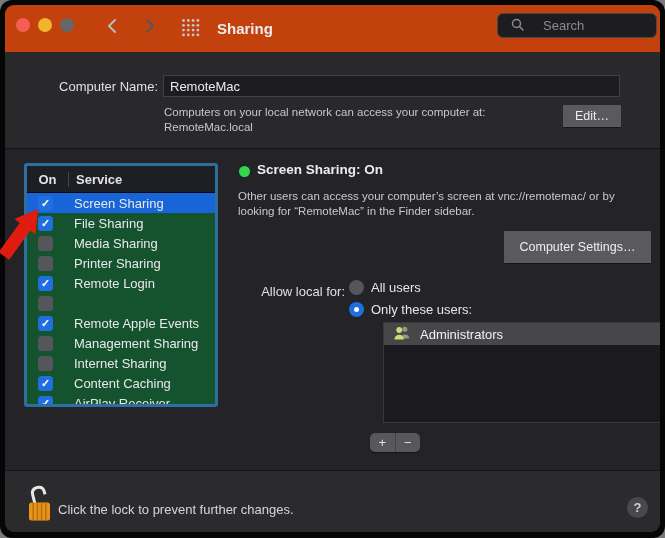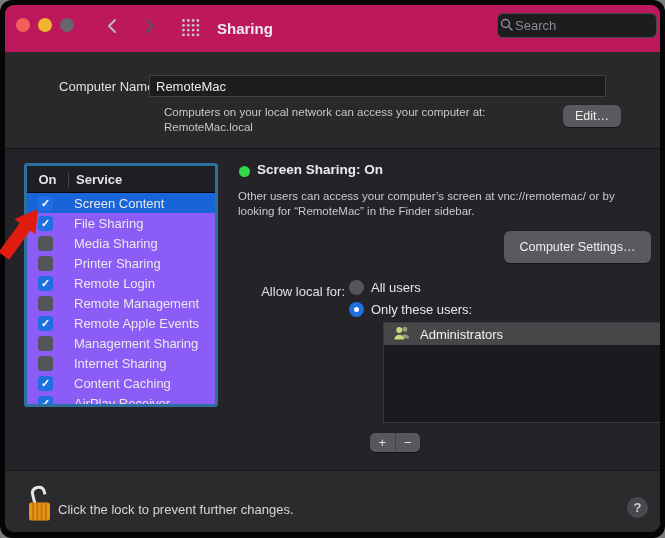--- a/index.html
+++ b/index.html
@@ -1,56 +1,56 @@
 <!DOCTYPE html>
 <html><head>
 <meta charset="utf-8">
 <style>
   html,body{margin:0;padding:0;background:#7a7a7a;}
   .frame{position:relative;width:665px;height:538px;background:#060607;border-radius:12px;overflow:hidden;
          font-family:"Liberation Sans",sans-serif;-webkit-font-smoothing:antialiased;}
   .window{position:absolute;left:5px;top:5px;width:655px;height:527px;background:#242428;border-radius:9px;overflow:hidden;}
 
   
-  .titlebar{position:absolute;left:0;top:0;width:100%;height:47px;background:#be185d;border-bottom:7px solid #b91c1c;}
+  .titlebar{position:absolute;left:0;top:0;width:100%;height:47px;background:#c2410c;border-bottom:7px solid #b91c1c;}
   .lights{position:absolute;left:11px;top:13px;display:flex;gap:8px;}
   .light{width:14px;height:14px;border-radius:50%;}
   .light.red{background:#f35e56;}
   .light.yellow{background:#f0b42e;}
   .light.gray{background:#66666b;}
   .nav-btn{position:absolute;top:12px;width:18px;height:22px;display:flex;align-items:center;justify-content:center;}
   .nav-back{left:98px;}
   .nav-fwd{left:136px;}
   .grid-icon{position:absolute;left:174px;top:13px;width:22px;height:22px;display:flex;align-items:center;justify-content:center;}
   .tb-title{position:absolute;left:212px;top:15px;font-size:15px;font-weight:bold;color:#ededef;}
   .search{position:absolute;left:492px;top:8px;width:160px;height:25px;box-sizing:border-box;border:1px solid #48484c;
-          border-radius:6px;background:#1d1d20;display:flex;align-items:center;padding:0 2px;gap:0;}
+          border-radius:6px;background:#1d1d20;display:flex;align-items:center;padding:0 13px;gap:17px;}
   .search input{flex:1;min-width:0;background:transparent;border:none;outline:none;color:#c9c9cc;font-size:13px;
           font-family:"Liberation Sans",sans-serif;}
   .search input::placeholder{color:#8a8a90;}
 
   
   .section-top{position:absolute;left:0;top:47px;width:100%;height:96px;background:#29292c;}
   .cn-label{position:absolute;left:28px;top:27px;width:125px;text-align:right;font-size:13px;color:#e0e0e2;}
-  .cn-input{position:absolute;left:144px;top:23px;width:457px;height:22px;box-sizing:border-box;background:#1d1d20;
+  .cn-input{position:absolute;left:158px;top:23px;width:457px;height:22px;box-sizing:border-box;background:#1d1d20;
             border:1px solid #424246;color:#eaeaec;font-size:13px;padding:0 6px;font-family:"Liberation Sans",sans-serif;outline:none;}
   .cn-desc{position:absolute;left:159px;top:53px;font-size:11.5px;line-height:15px;color:#c8c8cb;}
-  .btn{background:#5a595e;border:none;border-radius:6px;color:#eeeeef;font-size:12.5px;
+  .btn{background:#5a595e;border:none;border-radius:0;color:#eeeeef;font-size:12.5px;
        font-family:"Liberation Sans",sans-serif;display:flex;align-items:center;justify-content:center;
        box-shadow:0 0.5px 1px rgba(0,0,0,.45);}
   .edit-btn{position:absolute;left:558px;top:53px;width:58px;height:22px;}
 
   .divider1{position:absolute;left:0;top:143px;width:100%;height:1px;background:#141416;}
 
   
   .main{position:absolute;left:0;top:144px;width:100%;height:321px;background:#242428;}
 
   
   .svc-panel{position:absolute;left:19px;top:14px;width:194px;height:244px;box-sizing:border-box;
-             border:3px solid #2d6f9e;border-radius:3px;background:#8b5cf6;overflow:hidden;}
+             border:3px solid #2d6f9e;border-radius:3px;background:#14532d;overflow:hidden;}
   .svc-header{height:27px;box-sizing:border-box;background:#1e1f24;border-bottom:1px solid #060608;
               display:flex;align-items:center;font-size:13px;font-weight:bold;color:#e3e3e6;}
   .svc-header .on-col{width:41px;text-align:center;}
   .svc-header .col-div{width:1px;height:15px;background:#45454a;}
   .svc-header .svc-col{padding-left:7px;}
   .svc-row{height:20px;display:flex;align-items:center;padding-left:11px;font-size:13px;color:#e9e9eb;}
   .svc-row.selected{background:#1765d8;}
   .checkbox{width:15px;height:15px;box-sizing:border-box;border-radius:3.5px;background:#55555c;margin-right:21px;
             display:flex;align-items:center;justify-content:center;font-size:11px;line-height:1;color:#fff;font-weight:bold;
             flex:0 0 15px;}
@@ -166,41 +166,40 @@
 
       <div class="svc-panel">
         <div class="svc-header">
           <div class="on-col">On</div>
           <div class="col-div"></div>
           <div class="svc-col">Service</div>
         </div>
         <div id="service-rows">
             <div class="svc-row selected">
               <span class="checkbox checked">✓</span>
-              <span class="svc-label">Screen Content</span>
+              <span class="svc-label">Screen Sharing</span>
             </div>
             <div class="svc-row">
               <span class="checkbox checked">✓</span>
               <span class="svc-label">File Sharing</span>
             </div>
             <div class="svc-row">
               <span class="checkbox"></span>
               <span class="svc-label">Media Sharing</span>
             </div>
             <div class="svc-row">
               <span class="checkbox"></span>
               <span class="svc-label">Printer Sharing</span>
             </div>
             <div class="svc-row">
               <span class="checkbox checked">✓</span>
               <span class="svc-label">Remote Login</span>
             </div>
             <div class="svc-row">
               <span class="checkbox"></span>
-              <span class="svc-label">Remote Management</span>
             </div>
             <div class="svc-row">
               <span class="checkbox checked">✓</span>
               <span class="svc-label">Remote Apple Events</span>
             </div>
             <div class="svc-row">
               <span class="checkbox"></span>
               <span class="svc-label">Management Sharing</span>
             </div>
             <div class="svc-row">

